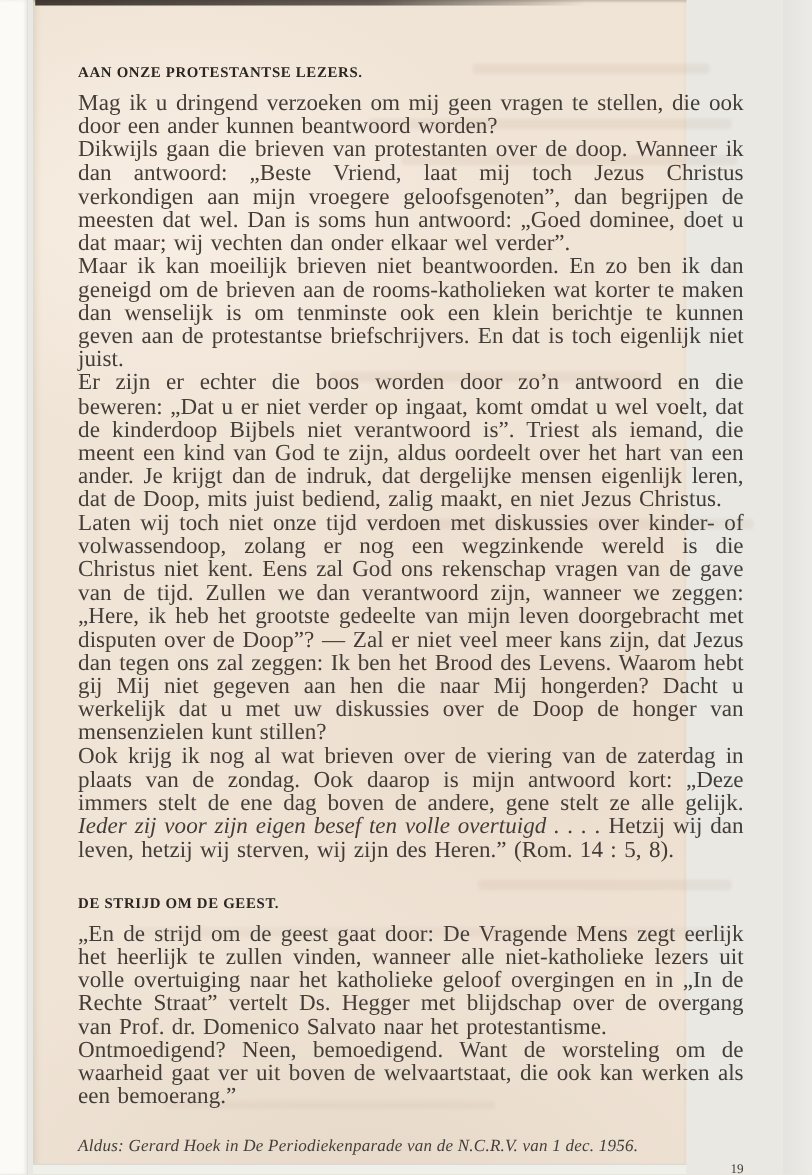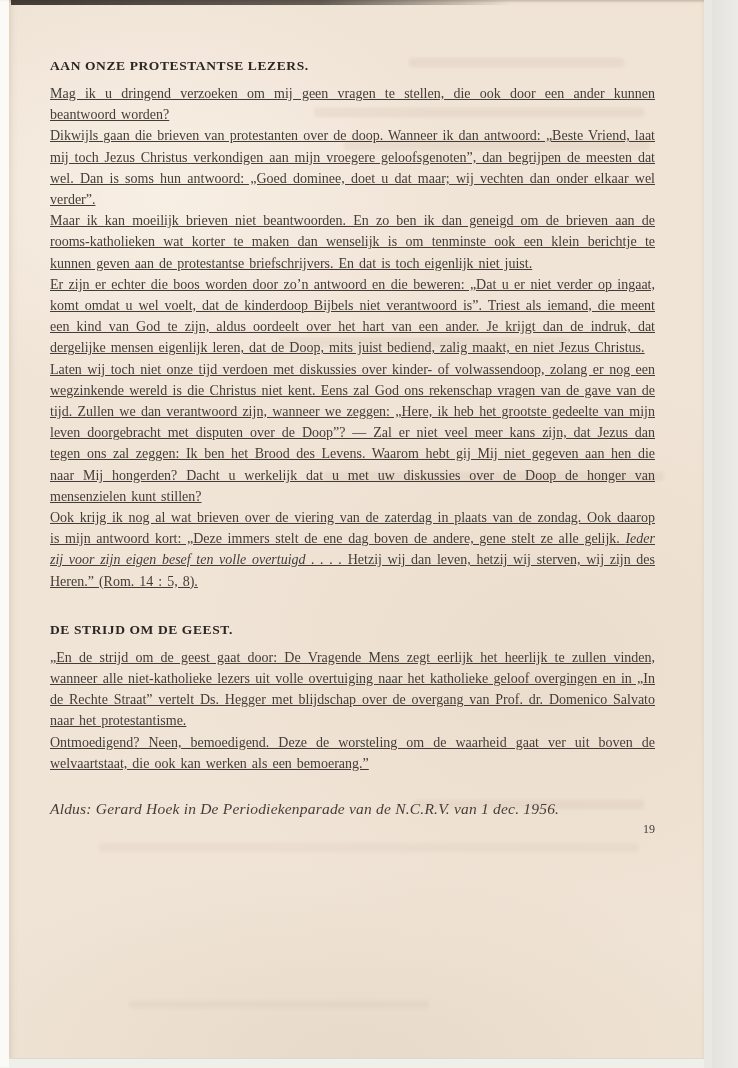--- a/index.html
+++ b/index.html
@@ -22,22 +22,22 @@
     box-shadow: inset -2px 0 3px rgba(0,0,0,0.08);
   }
   .scan-strip-right {
     position: absolute;
     right: 0; top: 0;
     width: 26px; height: 1068px;
     background: linear-gradient(to right, #e4e3de, #ecebe7);
   }
   .page {
     position: absolute;
-    left: 9px; top: 0;
-    width: 695px; height: 1068px;
+    left: 30px; top: 0;
+    width: 594px; height: 1068px;
     background:
       radial-gradient(ellipse 420px 300px at 22% 18%, rgba(255,248,240,0.55), rgba(255,248,240,0) 70%),
       radial-gradient(ellipse 520px 420px at 78% 62%, rgba(222,203,183,0.28), rgba(222,203,183,0) 70%),
       radial-gradient(ellipse 600px 260px at 50% 99%, rgba(214,199,180,0.35), rgba(214,199,180,0) 75%),
       #f0e4d6;
     box-shadow: inset 3px 0 6px rgba(120,95,70,0.10), inset 0 -2px 4px rgba(120,100,80,0.08);
   }
   .top-dark-bar {
     position: absolute;
     left: 2px; top: 0;
@@ -75,26 +75,25 @@
     font-weight: bold;
     letter-spacing: 0.6px;
     color: #2b2622;
     margin: 30px 0 9px 0;
   }
   .section-heading:first-child {
     margin-top: 0;
   }
   .body-paragraph {
     margin: 0;
-    font-size: 14px;
+    font-size: 21px;
     line-height: 21.2px;
     text-align: justify;
     word-spacing: 1.5px;
     color: #443d37;
-    text-decoration: underline;
   }
   .body-paragraph em {
     font-style: italic;
   }
   .attribution {
     margin: 24px 0 0 0;
     font-style: italic;
     font-size: 15.5px;
     line-height: 21px;
     color: #453e38;
@@ -145,20 +144,20 @@
     <div id="sections">
         <h2 class="section-heading">AAN ONZE PROTESTANTSE LEZERS.</h2>
         <p class="body-paragraph"><span>Mag ik u dringend verzoeken om mij geen vragen te stellen, die ook door een ander kunnen beantwoord worden?</span></p>
         <p class="body-paragraph"><span>Dikwijls gaan die brieven van protestanten over de doop. Wanneer ik dan antwoord: „Beste Vriend, laat mij toch Jezus Christus verkondigen aan mijn vroegere geloofsgenoten”, dan begrijpen de meesten dat wel. Dan is soms hun antwoord: „Goed dominee, doet u dat maar; wij vechten dan onder elkaar wel verder”.</span></p>
         <p class="body-paragraph"><span>Maar ik kan moeilijk brieven niet beantwoorden. En zo ben ik dan geneigd om de brieven aan de rooms-katholieken wat korter te maken dan wenselijk is om tenminste ook een klein berichtje te kunnen geven aan de protestantse briefschrijvers. En dat is toch eigenlijk niet juist.</span></p>
         <p class="body-paragraph"><span>Er zijn er echter die boos worden door zo’n antwoord en die beweren: „Dat u er niet verder op ingaat, komt omdat u wel voelt, dat de kinderdoop Bijbels niet verantwoord is”. Triest als iemand, die meent een kind van God te zijn, aldus oordeelt over het hart van een ander. Je krijgt dan de indruk, dat dergelijke mensen eigenlijk leren, dat de Doop, mits juist bediend, zalig maakt, en niet Jezus Christus.</span></p>
         <p class="body-paragraph"><span>Laten wij toch niet onze tijd verdoen met diskussies over kinder- of volwassendoop, zolang er nog een wegzinkende wereld is die Christus niet kent. Eens zal God ons rekenschap vragen van de gave van de tijd. Zullen we dan verantwoord zijn, wanneer we zeggen: „Here, ik heb het grootste gedeelte van mijn leven doorgebracht met disputen over de Doop”? — Zal er niet veel meer kans zijn, dat Jezus dan tegen ons zal zeggen: Ik ben het Brood des Levens. Waarom hebt gij Mij niet gegeven aan hen die naar Mij hongerden? Dacht u werkelijk dat u met uw diskussies over de Doop de honger van mensenzielen kunt stillen?</span></p>
         <p class="body-paragraph"><span>Ook krijg ik nog al wat brieven over de viering van de zaterdag in plaats van de zondag. Ook daarop is mijn antwoord kort: „Deze immers stelt de ene dag boven de andere, gene stelt ze alle gelijk. </span><em>Ieder zij voor zijn eigen besef ten volle overtuigd . . . .</em><span> Hetzij wij dan leven, hetzij wij sterven, wij zijn des Heren.” (Rom. 14 : 5, 8).</span></p>
         <h2 class="section-heading">DE STRIJD OM DE GEEST.</h2>
         <p class="body-paragraph"><span>„En de strijd om de geest gaat door: De Vragende Mens zegt eerlijk het heerlijk te zullen vinden, wanneer alle niet-katholieke lezers uit volle overtuiging naar het katholieke geloof overgingen en in „In de Rechte Straat” vertelt Ds. Hegger met blijdschap over de overgang van Prof. dr. Domenico Salvato naar het protestantisme.</span></p>
-        <p class="body-paragraph"><span>Ontmoedigend? Neen, bemoedigend. Deze de worsteling om de waarheid gaat ver uit boven de welvaartstaat, die ook kan werken als een bemoerang.”</span></p>
+        <p class="body-paragraph"><span>Ontmoedigend? Neen, bemoedigend. Want de worsteling om de waarheid gaat ver uit boven de welvaartstaat, die ook kan werken als een bemoerang.”</span></p>
       </div>
     <p class="attribution">Aldus: Gerard Hoek in De Periodiekenparade van de N.C.R.V. van 1 dec. 1956.</p>
     <div class="page-number">19</div>
   </div>
 
   <div class="bottom-strip"></div>
 </div>
 
 </body></html>

